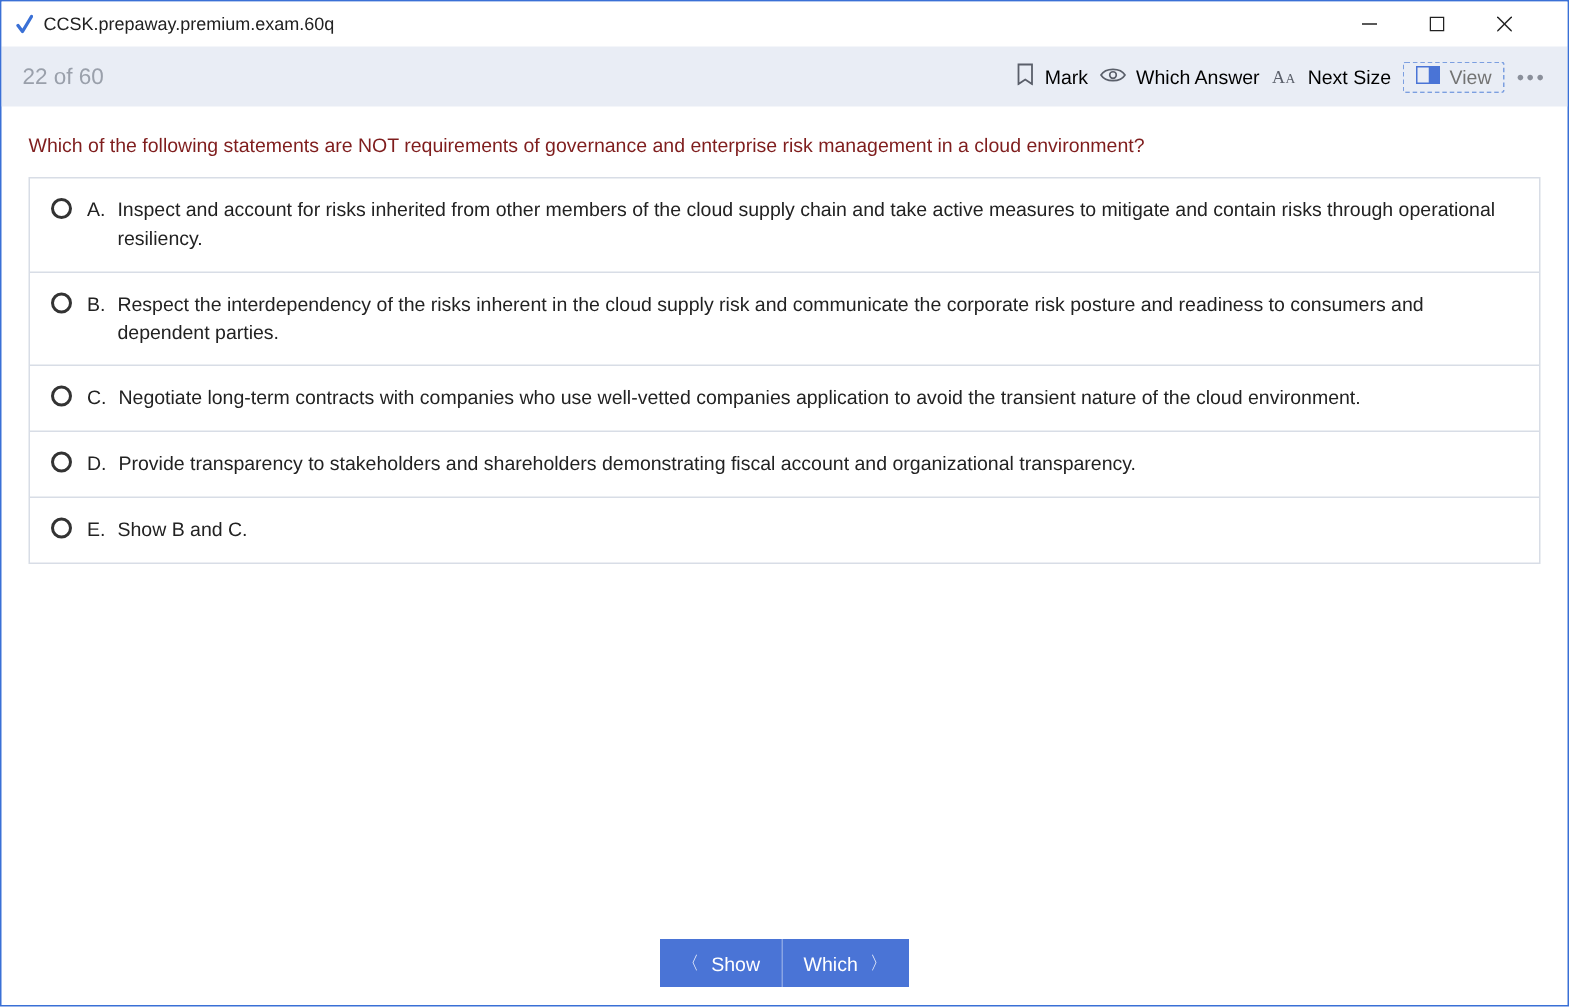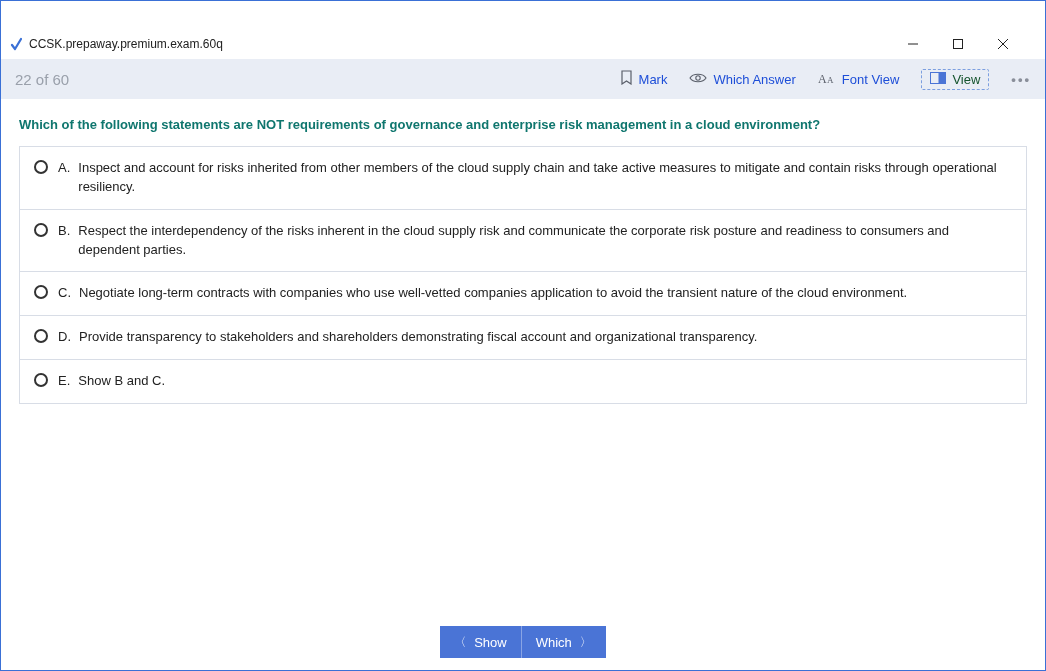--- a/index.html
+++ b/index.html
@@ -15,75 +15,73 @@
     height: 671px;
     overflow: hidden;
     border: 1px solid #3a70d6;
   }
   .titlebar {
     height: 30px;
     display: flex;
     align-items: center;
     padding: 0 20px 0 8px;
     background: #fff;
-    margin-top: 28px;
   }
   .titlebar .logo {
     width: 14px; height: 14px;
     margin-right: 6px;
     display: flex; align-items: center; justify-content: center;
   }
   .titlebar .title { font-size: 12px; color: #222; }
   .titlebar .spacer { flex: 1; }
   .winbtn {
     width: 45px; height: 30px;
     display: flex; align-items: center; justify-content: center;
     color: #222;
   }
   .winbtn svg { stroke: #222; }
   .toolbar {
     height: 40px;
     background: #e9edf5;
     display: flex;
     align-items: center;
     padding: 0 14px;
-    gap: 22px;
+    gap: 8px;
   }
   .toolbar .counter {
     font-size: 15px;
     color: #9aa0ab;
     font-weight: 400;
   }
   .toolbar .spacer { flex: 1; }
   .tool {
     display: flex; align-items: center; gap: 6px;
-    color: #1d4ed8;
+    color: #000000;
     font-size: 13px;
     cursor: pointer;
   }
   .tool svg { stroke: #5a5f6a; fill: none; }
   .tool.view {
-    color: #14532d;
+    color: #737373;
     border: 1px dashed #7c9fe0;
     padding: 2px 8px;
     border-radius: 2px;
   }
   .tool.view svg rect { stroke: #4a74d6; }
   .tool.view .view-fill { fill: #4a74d6; }
   .more-dots { color: #8a8f9a; letter-spacing: 2px; font-weight: bold; cursor: pointer; }
   .content {
     flex: 1;
     padding: 18px 18px 0 18px;
     overflow: auto;
   }
   .question-text {
     font-size: 13px;
-    color: #0f766e;
+    color: #7f1d1d;
     margin-bottom: 14px;
-    font-weight: bold;
   }
   .options {
     border: 1px solid #d8dde6;
   }
   .option {
     display: flex;
     align-items: flex-start;
     gap: 10px;
     padding: 12px 14px;
     border-top: 1px solid #d8dde6;
@@ -177,21 +175,21 @@
     </span>
     <span>Which Answer</span>
   </div>
   <div class="tool">
     <span>
       <svg width="18" height="14" viewBox="0 0 18 14">
           <text x="0" y="12" font-size="12" fill="#5a5f6a" stroke="none" font-family="Segoe UI">A</text>
           <text x="9" y="12" font-size="9" fill="#5a5f6a" stroke="none" font-family="Segoe UI">A</text>
         </svg>
     </span>
-    <span>Font View</span>
+    <span>Next Size</span>
   </div>
   <div class="tool view">
     <span>
       <svg width="16" height="12" viewBox="0 0 16 12">
           <rect x="0.5" y="0.5" width="15" height="11" stroke-width="1" fill="none"></rect>
           <rect class="view-fill" x="9" y="1" width="6" height="10" stroke="none"></rect>
         </svg>
     </span>
     <span>View</span>
   </div>

